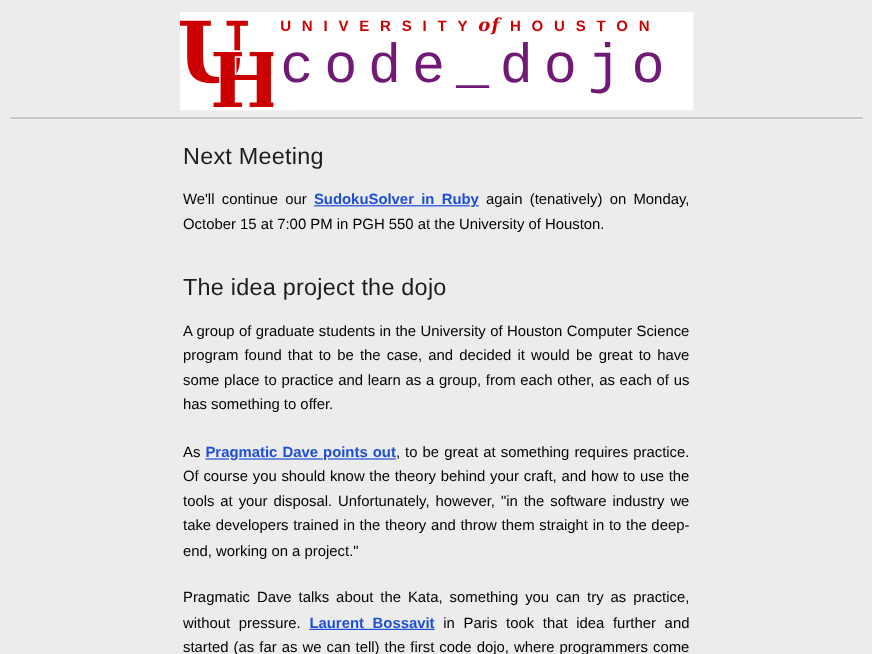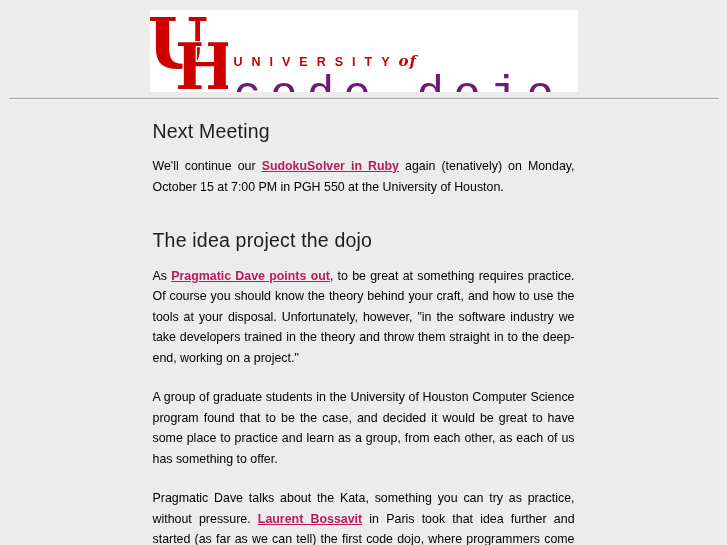--- a/index.html
+++ b/index.html
@@ -24,21 +24,20 @@
   .uh-mark {
     width: 78px;
     height: 82px;
     flex: 0 0 78px;
     overflow: hidden;
   }
   .brand {
     flex: 1;
     padding: 3px 19px 0 6px;
     overflow: hidden;
-    margin-top: 40px;
   }
   .brand-line {
     display: flex;
     align-items: baseline;
     color: #cc0000;
     font-weight: bold;
     font-size: 12.5px;
     letter-spacing: 9px;
     white-space: nowrap;
     line-height: 16px;
@@ -89,52 +88,53 @@
     margin: 32px 0 13px;
     text-align: left;
   }
   .content h2:first-child {
     margin-top: 14px;
   }
   .content p {
     margin: 0 0 19px;
   }
   .content a {
-    color: #be185d;
+    color: #1d4ed8;
     font-weight: bold;
     text-decoration: underline;
   }
 </style>
 </head>
 <body>
 
 <div class="page">
 
   <header class="masthead">
     <div class="uh-mark">
       <svg width="78" height="82" viewBox="0 0 78 82">
         <text x="-3" y="58" font-family="DejaVu Serif, serif" font-weight="bold" font-size="70" fill="#cc0000">U</text>
         <text x="25" y="79" font-family="DejaVu Serif, serif" font-weight="bold" font-size="63" fill="#cc0000" stroke="#ffffff" stroke-width="2.5" paint-order="stroke">H</text>
       </svg>
     </div>
     <div class="brand">
       <div class="brand-line">
         <span>UNIVERSITY</span>
         <span class="of">of</span>
+        <span>HOUSTON</span>
       </div>
       <div class="site-title">code_dojo</div>
     </div>
   </header>
 
   <hr class="divider">
 
   <main class="content">
     <h2>Next Meeting</h2>
     <p>We'll continue our <a href="#">SudokuSolver in Ruby</a> again (tenatively) on Monday, October 15 at 7:00 PM in PGH 550 at the University of Houston.</p>
 
     <h2>The idea project the dojo</h2>
+    <p>A group of graduate students in the University of Houston Computer Science program found that to be the case, and decided it would be great to have some place to practice and learn as a group, from each other, as each of us has something to offer.</p>
     <p>As <a href="#">Pragmatic Dave points out</a>, to be great at something requires practice. Of course you should know the theory behind your craft, and how to use the tools at your disposal. Unfortunately, however, "in the software industry we take developers trained in the theory and throw them straight in to the deep-end, working on a project."</p>
-    <p>A group of graduate students in the University of Houston Computer Science program found that to be the case, and decided it would be great to have some place to practice and learn as a group, from each other, as each of us has something to offer.</p>
 
     <p>Pragmatic Dave talks about the Kata, something you can try as practice, without pressure. <a href="#">Laurent Bossavit</a> in Paris took that idea further and started (as far as we can tell) the first code dojo, where programmers come to practice and learn their craft, just as martial artists might. Then  took that idea further, and instead of watching "someone carrying out a rehearsed choreography of developing a solution for a given problem," they started "using a</p>
   </main>
 
 </div>
 
 </body></html>

